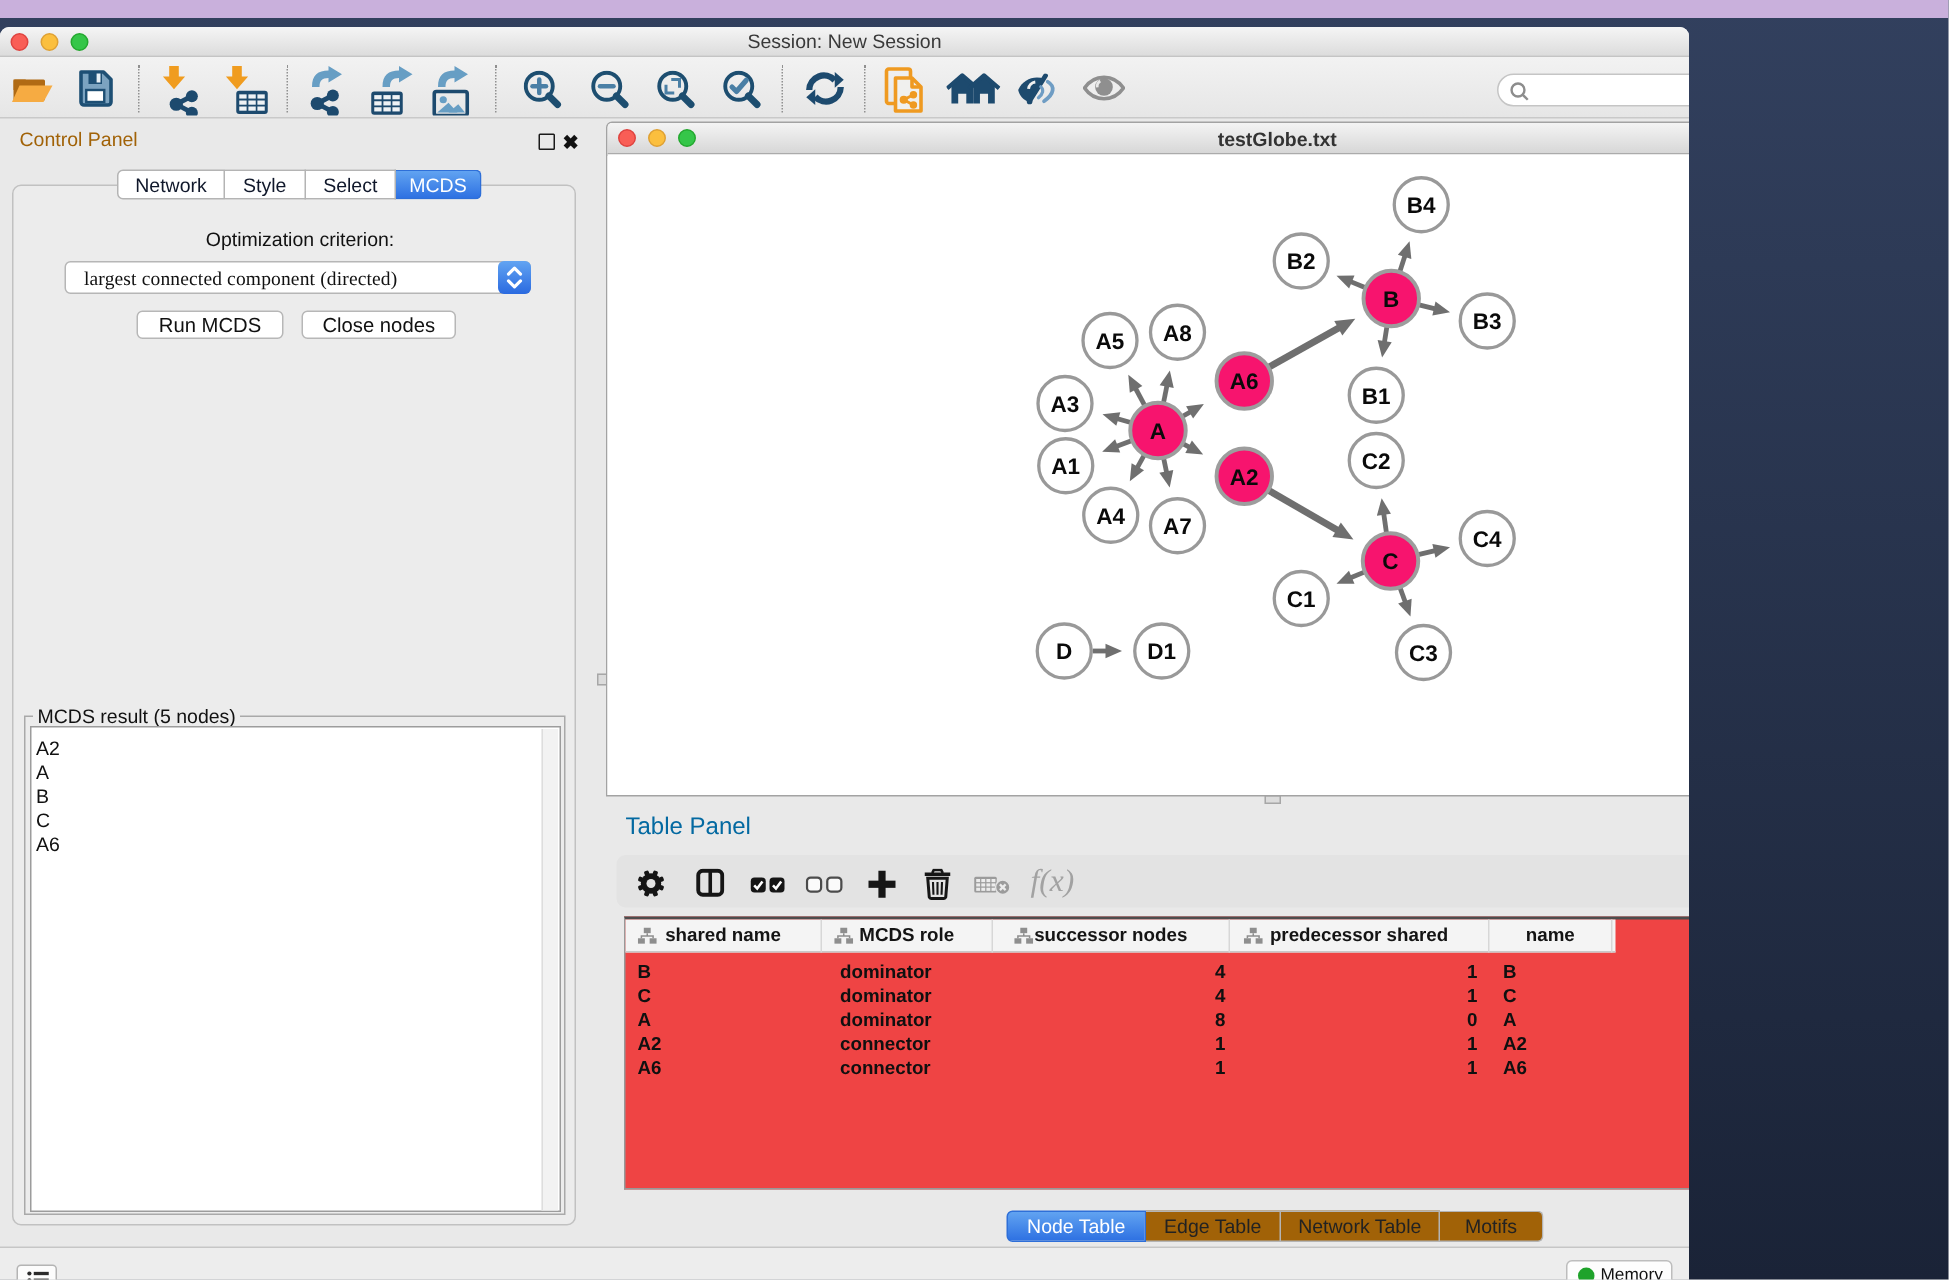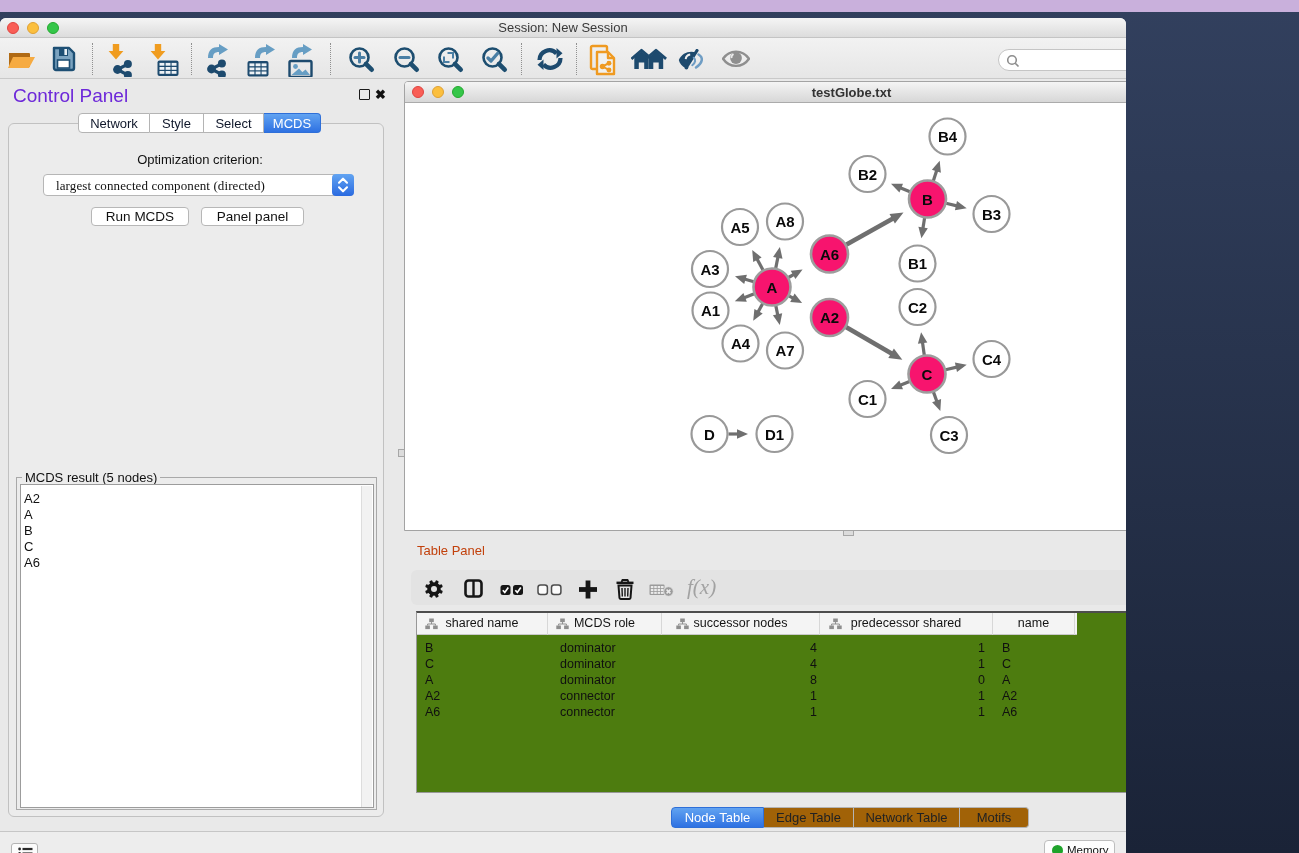--- a/index.html
+++ b/index.html
@@ -13,21 +13,21 @@
 .tl { position:absolute; top:4px; width:12px; height:12px; border-radius:50%; }
 #titlebar .r { left:7px;  background:#f95e56; border:1px solid #df4440; }
 #titlebar .y { left:27px; background:#fbbf3e; border:1px solid #dfa134; }
 #titlebar .g { left:47px; background:#35c649; border:1px solid #24a930; }
 
 #toolbar { position:absolute; left:0; top:20px; width:100%; height:41px; background:linear-gradient(#f2f2f2,#e6e6e6); border-bottom:1px solid #c9c9c9; }
 .sep { position:absolute; top:5px; height:32px; width:0; border-left:1px dotted #909090; }
 .ticon { position:absolute; }
 #search { position:absolute; left:998px; top:11px; width:292px; height:22px; background:#fff; border:1px solid #c5c5c5; border-radius:11px; }
 
-#cp-title { position:absolute; left:13px; top:67px; font-size:19px; color:#6d28d9; }
+#cp-title { position:absolute; left:13px; top:67px; font-size:13px; color:#a16207; }
 .winbtn { position:absolute; font-size:12px; color:#111; }
 #cp-box { position:absolute; left:8px; top:105px; width:376px; height:694px; background:#ececec; border:1px solid #c1c1c1; border-radius:6px; }
 #tabs { position:absolute; left:78px; top:95px; height:20px; display:flex; }
 #tabs .tab { height:20px; line-height:19px; text-align:center; font-size:13px; color:#0f172a; background:#fff; border:1px solid #b4b4b4; border-left:none; }
 #tabs .tab:first-child { border-left:1px solid #b4b4b4; border-radius:4px 0 0 4px; }
 #tabs .tab.sel { background:linear-gradient(#61a3f1,#2e71e2); color:#fff; border-color:#2e6fd8; border-radius:0 4px 4px 0; }
 #opt-label { position:absolute; left:12px; top:134px; width:376px; text-align:center; font-size:13px; color:#111; }
 #dropdown { position:absolute; left:43px; top:156px; width:311px; height:22px; background:#fff; border:1px solid #b6b6b6; border-radius:4px; }
 #dropdown .txt { position:absolute; left:12px; top:3px; font-size:13px; color:#111; letter-spacing:.1px;font-family:Liberation Serif, serif; }
 #dropdown .stepper { position:absolute; right:-1px; top:-1px; width:22px; height:22px; background:linear-gradient(#62a4f2,#2a6ae0); border-radius:4px; }
@@ -42,23 +42,23 @@
 #netwin { position:absolute; left:404px; top:63px; width:895px; height:450px; border:1px solid #a3a3a3; border-radius:4px 4px 0 0; background:#fff;font-weight:bold; }
 #net-titlebar { position:absolute; left:0; top:0; width:100%; height:21px; background:linear-gradient(#f4f4f4,#d7d7d7); border-bottom:1px solid #ababab; border-radius:3px 3px 0 0; }
 #net-titlebar .title { position:absolute; left:0; right:0; top:3px; text-align:center; font-size:13px; color:#333; }
 #net-titlebar .r { left:7px;  background:#f95e56; border:1px solid #df4440; }
 #net-titlebar .y { left:27px; background:#fbbf3e; border:1px solid #dfa134; }
 #net-titlebar .g { left:47px; background:#35c649; border:1px solid #24a930; }
 #canvas { position:absolute; left:0; top:22px; width:893px; height:426px; background:#fff; overflow:hidden; }
 #resize { position:absolute; right:1px; bottom:1px; width:13px; height:13px;
   background:repeating-linear-gradient(135deg, transparent 0 3px, #b9b9b9 3px 4px); }
 
-#tp-title { position:absolute; left:417px; top:525px; font-size:13px; color:#c2410c; }
+#tp-title { position:absolute; left:417px; top:525px; font-size:16px; color:#0369a1; }
 #tp-toolbar { position:absolute; left:411px; top:552px; width:876px; height:35px; background:#e3e3e3; border-radius:6px; }
-#table { position:absolute; left:416px; top:593px; width:875px; height:182px; background:#4d7c0f; border:1px solid #989898; border-top:2px solid #4d4d4d; }
+#table { position:absolute; left:416px; top:593px; width:875px; height:182px; background:#ef4444; border:1px solid #989898; border-top:2px solid #4d4d4d;font-weight:bold; }
 #thead { position:absolute; left:0; top:0; height:22px; width:660px; background:#f4f4f4; border-bottom:1px solid #c9c9c9; }
 .hcell { position:absolute; top:0; height:22px; border-right:1px solid #d7d7d7; font-size:12.5px; color:#141414; text-align:center; line-height:21px; }
 .trow { position:absolute; font-size:12.5px; color:#101010; height:16px; line-height:16px; }
 .cell { position:absolute; top:0; }
 .num { text-align:right; }
 
 #btabs { position:absolute; left:671px; top:789px; height:21px; display:flex; }
 #btabs .tab { height:21px; line-height:20px; text-align:center; font-size:13px; color:#222; background:#a16207; border:1px solid #b4b4b4; border-left:none; }
 #btabs .tab.sel { background:linear-gradient(#61a3f1,#2e71e2); color:#fff; border:1px solid #2e6fd8; border-radius:4px 0 0 4px; }
 #btabs .tab:last-child { border-radius:0 4px 4px 0; }
@@ -236,21 +236,21 @@
   </div>
   <div id="opt-label">Optimization criterion:</div>
   <div id="dropdown">
     <div class="txt">largest connected component (directed)</div>
     <div class="stepper"><svg width="22" height="22">
           <polyline points="7,8.7 11,4.7 15,8.7" fill="none" stroke="#fff" stroke-width="2.1" stroke-linecap="round" stroke-linejoin="round"></polyline>
           <polyline points="7,13.3 11,17.3 15,13.3" fill="none" stroke="#fff" stroke-width="2.1" stroke-linecap="round" stroke-linejoin="round"></polyline>
         </svg></div>
   </div>
   <div class="btn" style="left:91px; top:189px; width:98px;">Run MCDS</div>
-  <div class="btn" style="left:201px; top:189px; width:103px;">Panel panel</div>
+  <div class="btn" style="left:201px; top:189px; width:103px;">Close nodes</div>
   <div id="groupbox">
     <div class="glabel">MCDS result (5 nodes)</div>
     <div id="mlist">
       <div class="it" style="padding-top:6px">A2</div>
       <div class="it">A</div>
       <div class="it">B</div>
       <div class="it">C</div>
       <div class="it">A6</div>
       <div class="sb"></div>
     </div>

